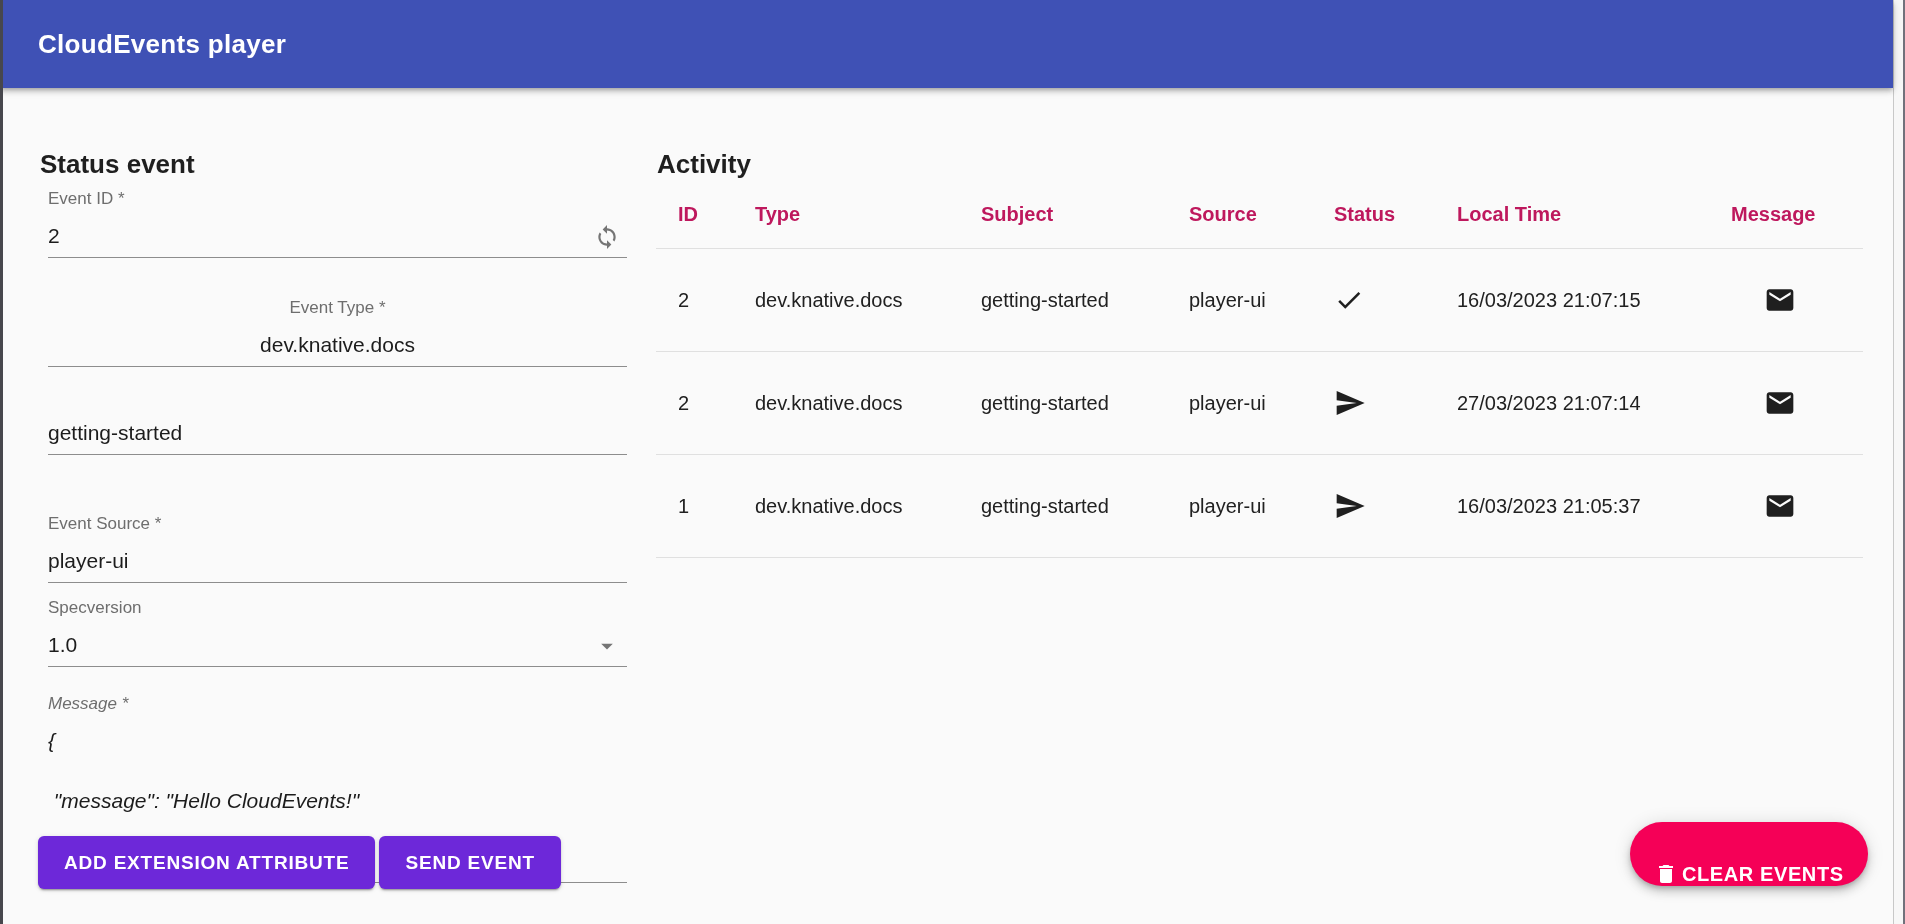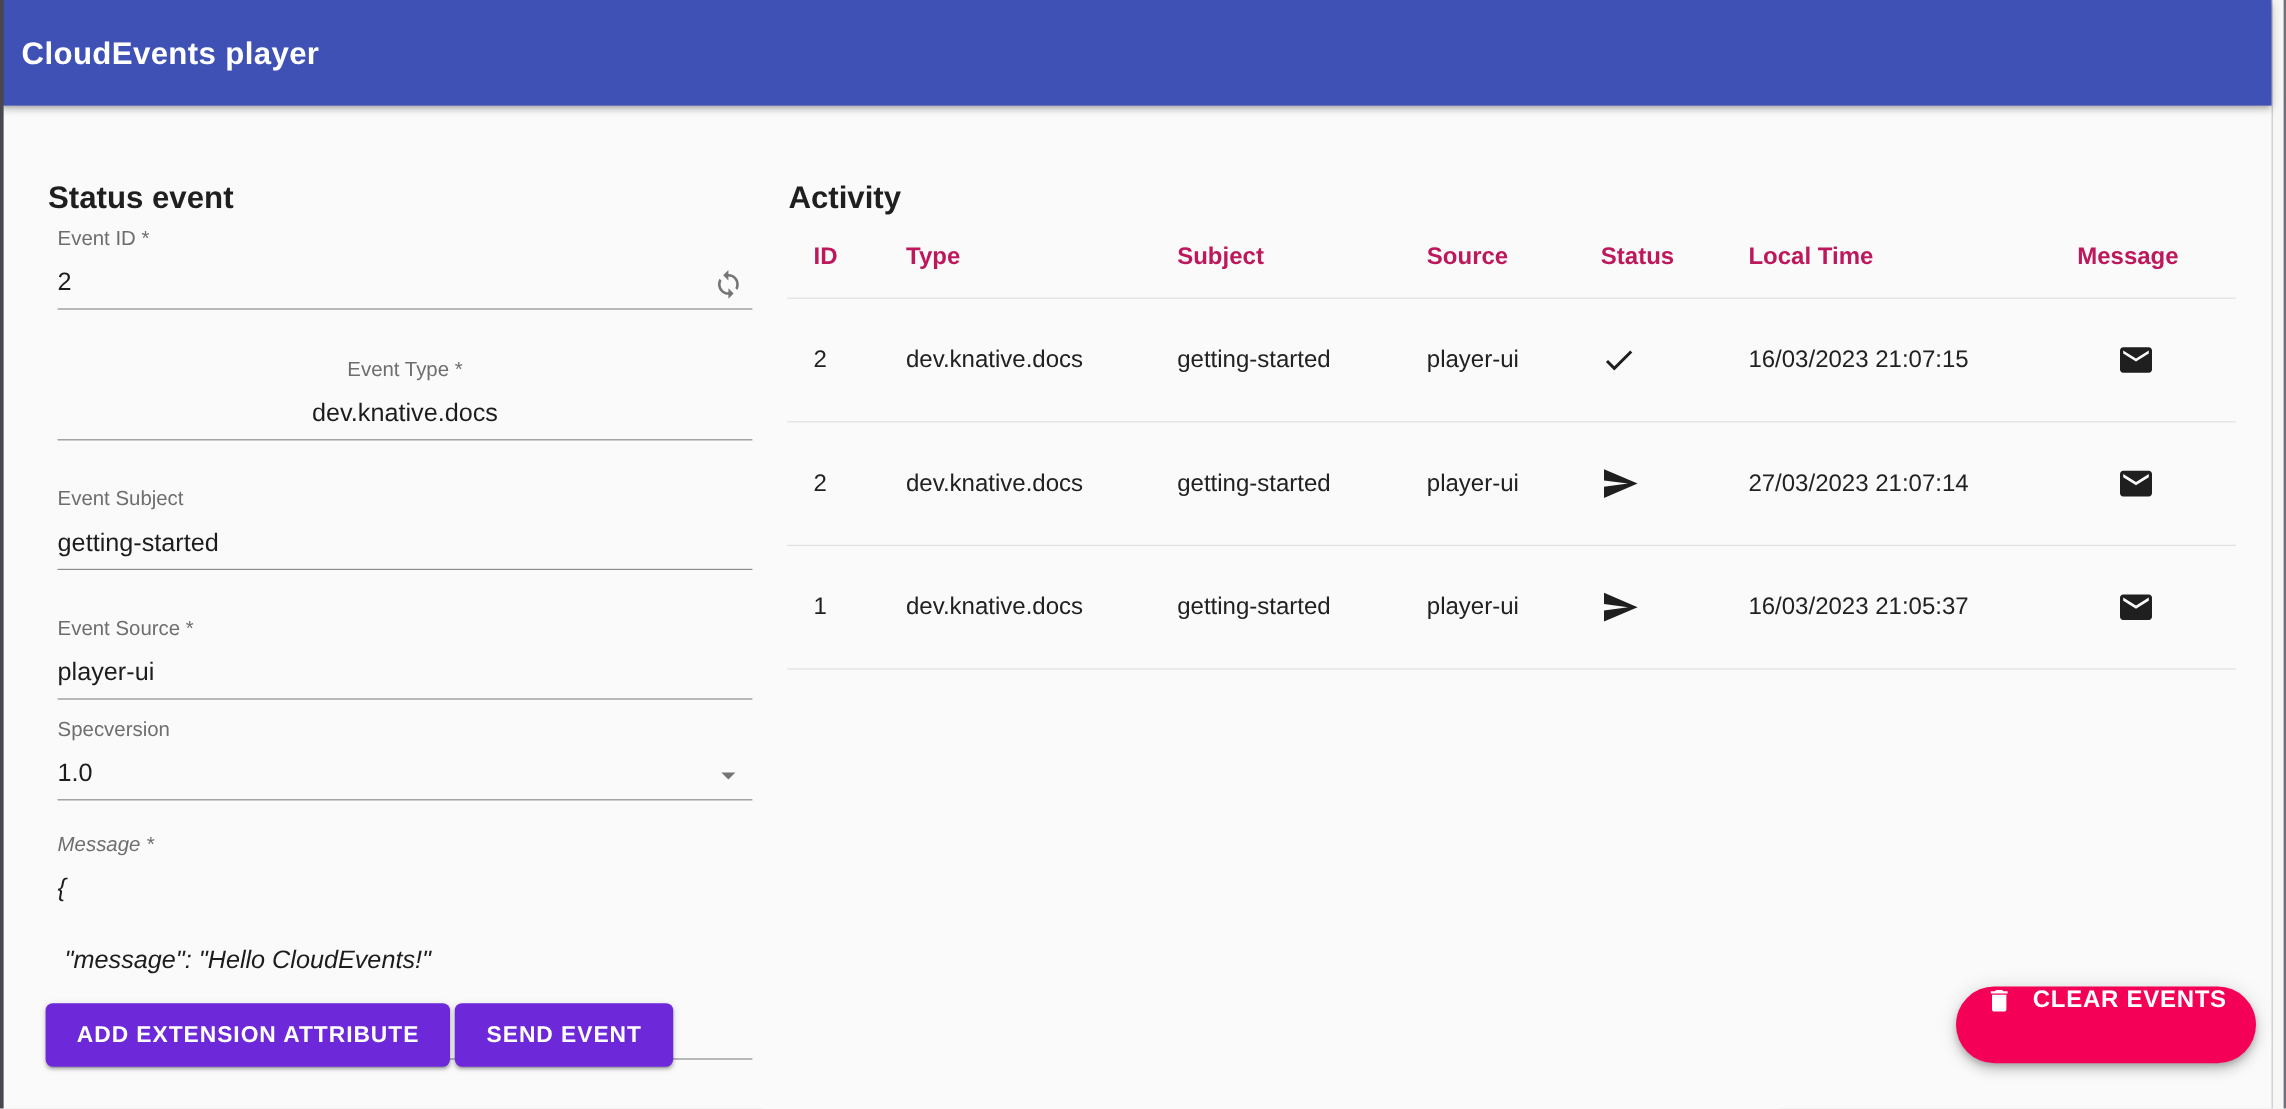--- a/index.html
+++ b/index.html
@@ -6,21 +6,21 @@
   *{box-sizing:border-box;}
   .window{
     position:relative;width:1905px;height:924px;overflow:hidden;
     background:#fafafa;
     font-family:"Liberation Sans","DejaVu Sans",sans-serif;
     color:#212121;
   }
   
   .appbar{
     position:absolute;left:0;top:0;right:12px;height:88px;
-    background:#3f51b5;display:flex;align-items:center;padding-left:18px;
+    background:#3f51b5;display:flex;align-items:center;padding-left:38px;
     box-shadow:0 2px 4px -1px rgba(0,0,0,.2),0 4px 5px 0 rgba(0,0,0,.14),0 1px 10px 0 rgba(0,0,0,.12);
     z-index:5;
   }
   .appbar-title{color:#ffffff;font-size:26px;font-weight:bold;letter-spacing:.3px;}
   
   .section-heading{position:absolute;font-size:26px;font-weight:bold;color:#1f1f1f;}
   #create-heading{left:40px;top:127px;}
   #activity-heading{left:657px;top:127px;}
   
   .field{position:absolute;left:48px;width:579px;}
@@ -53,22 +53,22 @@
   .trow.head{height:69px;}
   .trow.data{height:103px;}
   .th{font-size:20px;font-weight:bold;color:#be185d;}
   .td{font-size:20px;color:#212121;}
   .status-cell svg{display:block;}
   .mail-cell{padding-left:33px;}
   .mail-cell svg{display:block;}
   
   .fab{
     position:absolute;left:1630px;top:822px;height:64px;border-radius:32px;
-    background:#f50057;color:#fff;border:none;display:flex;align-items:flex-start;
-    gap:16px;padding:0 24px;font-family:inherit;font-size:20px;font-weight:bold;
+    background:#f50057;color:#fff;border:none;display:flex;align-items:flex-end;
+    gap:4px;padding:0 24px;font-family:inherit;font-size:20px;font-weight:bold;
     letter-spacing:.6px;cursor:pointer;
     box-shadow:0 3px 5px -1px rgba(0,0,0,.2),0 6px 10px 0 rgba(0,0,0,.14),0 1px 18px 0 rgba(0,0,0,.12);
   }
   
   .edge-left{position:absolute;left:0;top:0;bottom:0;width:3px;background:#47474d;z-index:50;}
   .scroll-track{
     position:absolute;right:0;top:0;bottom:0;width:12px;background:#f7f7f7;
     border-left:1px solid #c8c8c8;z-index:4;
   }
   .edge-right{position:absolute;right:0;top:0;bottom:0;width:2px;background:#71717b;z-index:51;}
@@ -94,21 +94,20 @@
         </svg>
     </span>
   </div>
 
   <div class="field" style="top:298px;text-align:center;">
     <div class="field-label">Event Type *</div>
     <div class="field-value">dev.knative.docs</div>
   </div>
 
   <div class="field" style="top:406px;">
-    <div class="field-label">Event Subject</div>
     <div class="field-value">getting-started</div>
   </div>
 
   <div class="field" style="top:514px;">
     <div class="field-label">Event Source *</div>
     <div class="field-value">player-ui</div>
   </div>
 
   <div class="field" style="top:598px;">
     <div class="field-label">Specversion</div>

